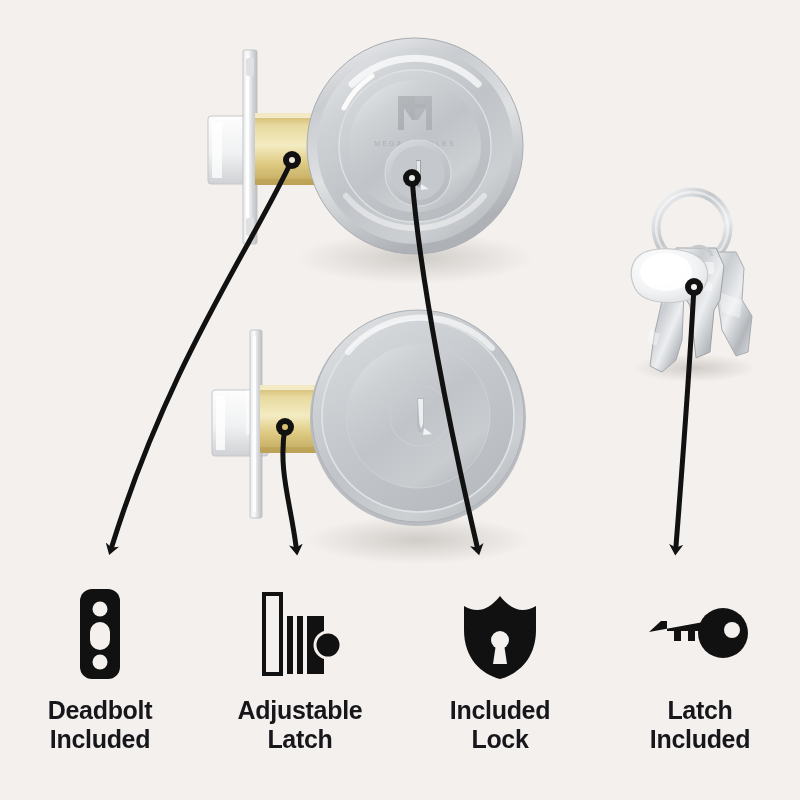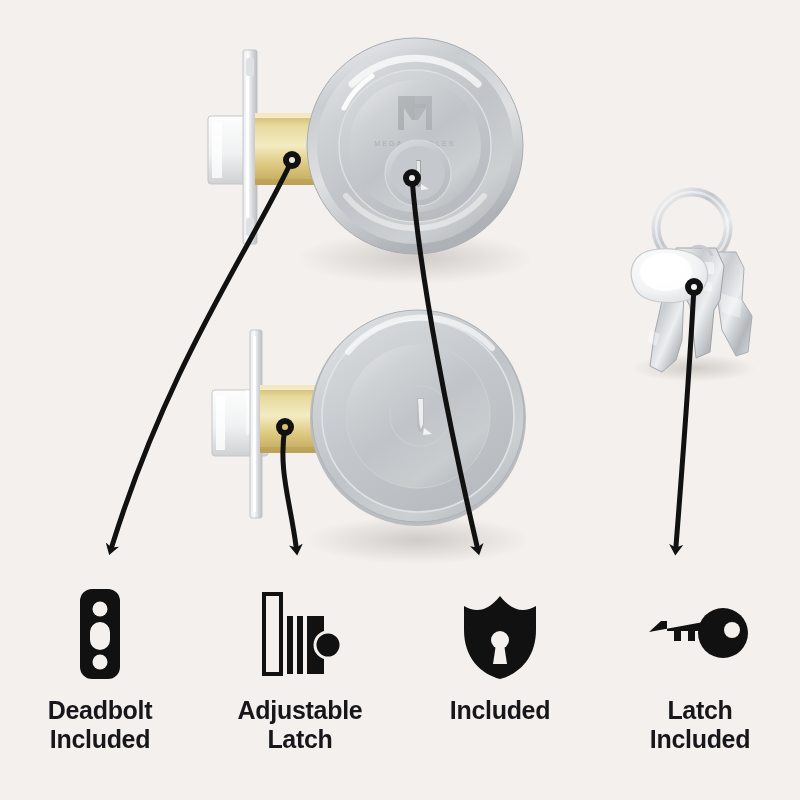--- a/index.html
+++ b/index.html
@@ -323,20 +323,21 @@
       <div class="feature-icon">
         <svg width="78" height="88" viewBox="0 0 78 88">
           <path d="M3 14 C 16 22, 28 18, 39 4 C 50 18, 62 22, 75 14
                    L75 38 C 75 66, 58 82, 39 87 C 20 82, 3 66, 3 38 Z" fill="#111111"></path>
           <circle cx="39" cy="48" r="9" fill="#f3f0ed"></circle>
           <path d="M35 52 L43 52 L46 72 L32 72 Z" fill="#f3f0ed"></path>
         </svg>
       </div>
       <div class="feature-label">
         <span>Included</span>
+        <span class="l2">Lock</span>
       </div>
     </div>
 
     <div class="feature">
       <div class="feature-icon">
         <svg width="106" height="92" viewBox="0 0 106 60">
           <path d="M2 28 L14 17 L20 17 L20 27 L27 27 L27 37 L34 37 L34 27
                    L41 27 L41 37 L48 37 L48 27 L56 27 L56 40 L62 40 L62 17 Z" fill="#111111"></path>
           <circle cx="76" cy="29" r="25" fill="#111111"></circle>
           <circle cx="85" cy="26" r="8" fill="#f3f0ed"></circle>

